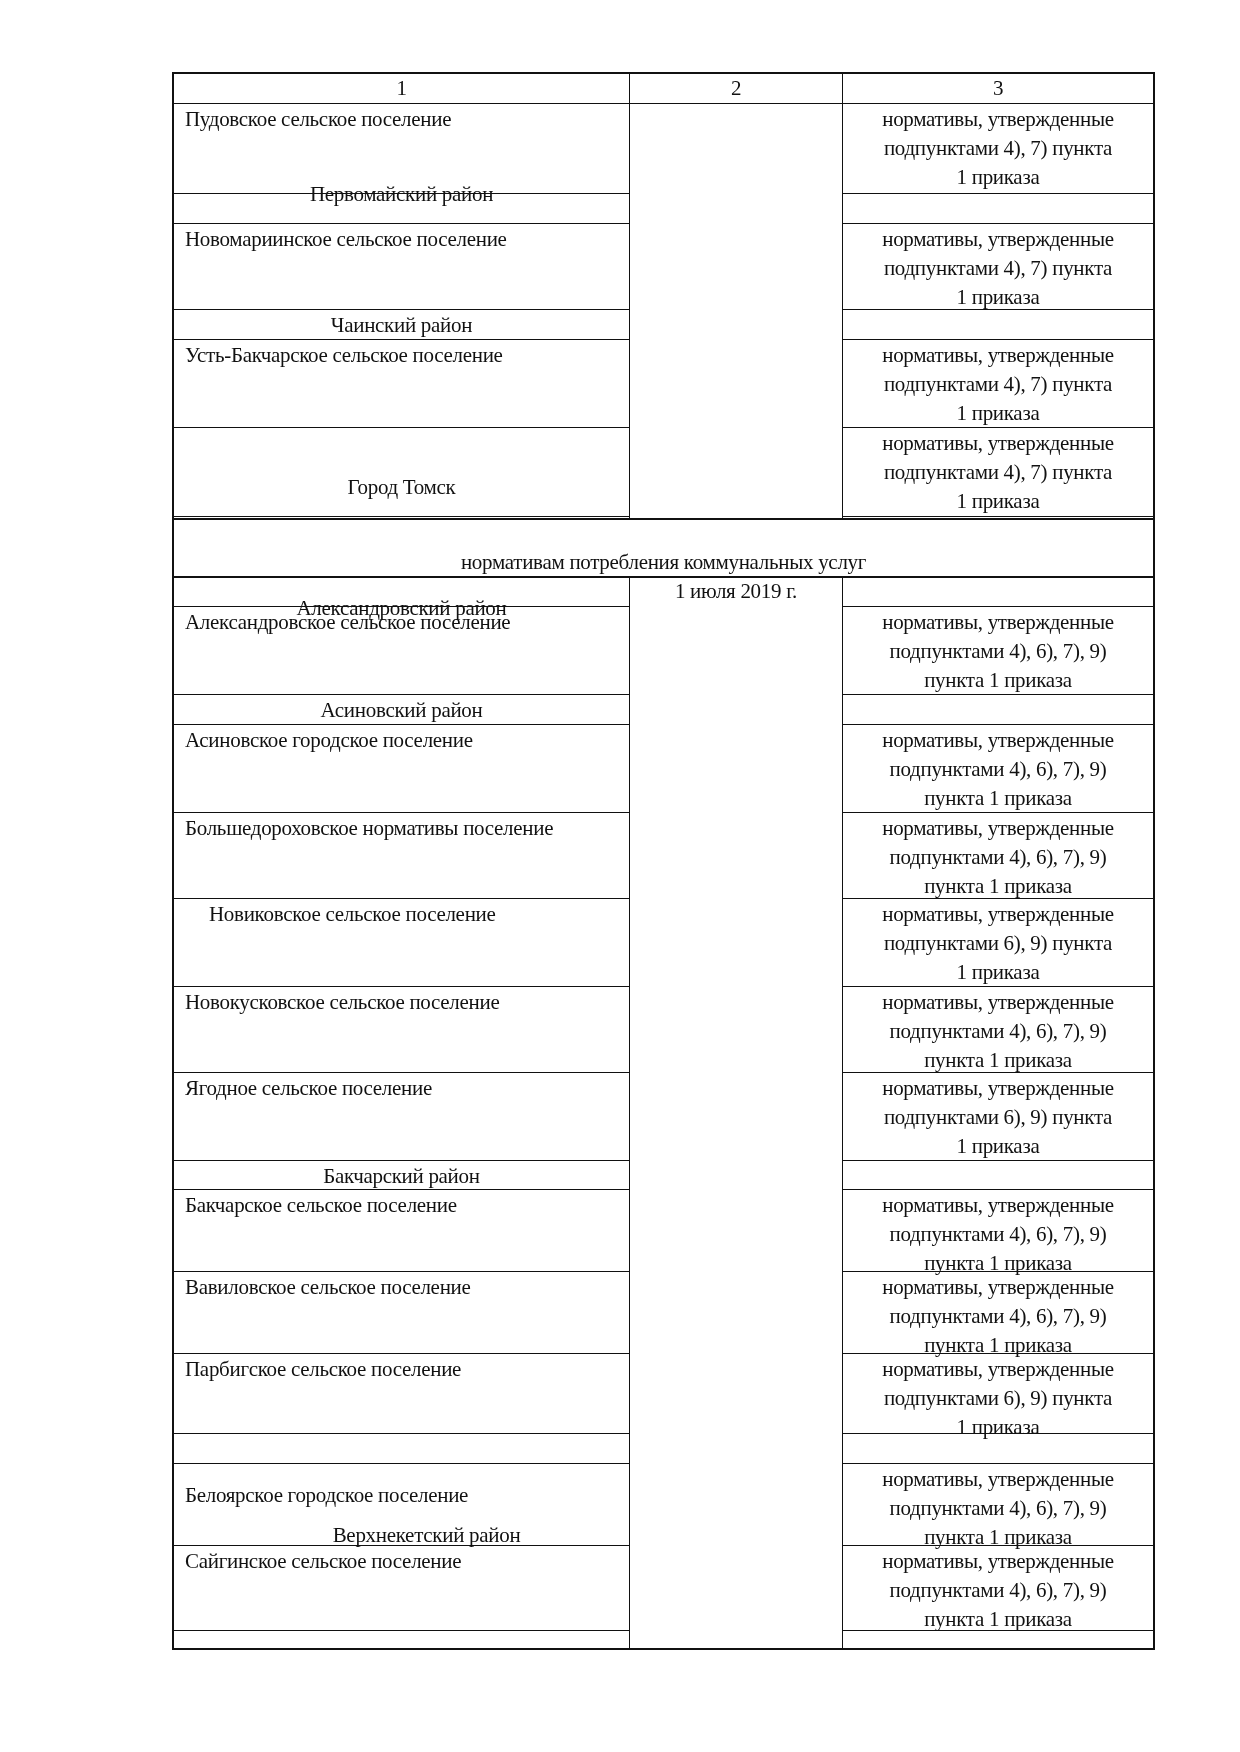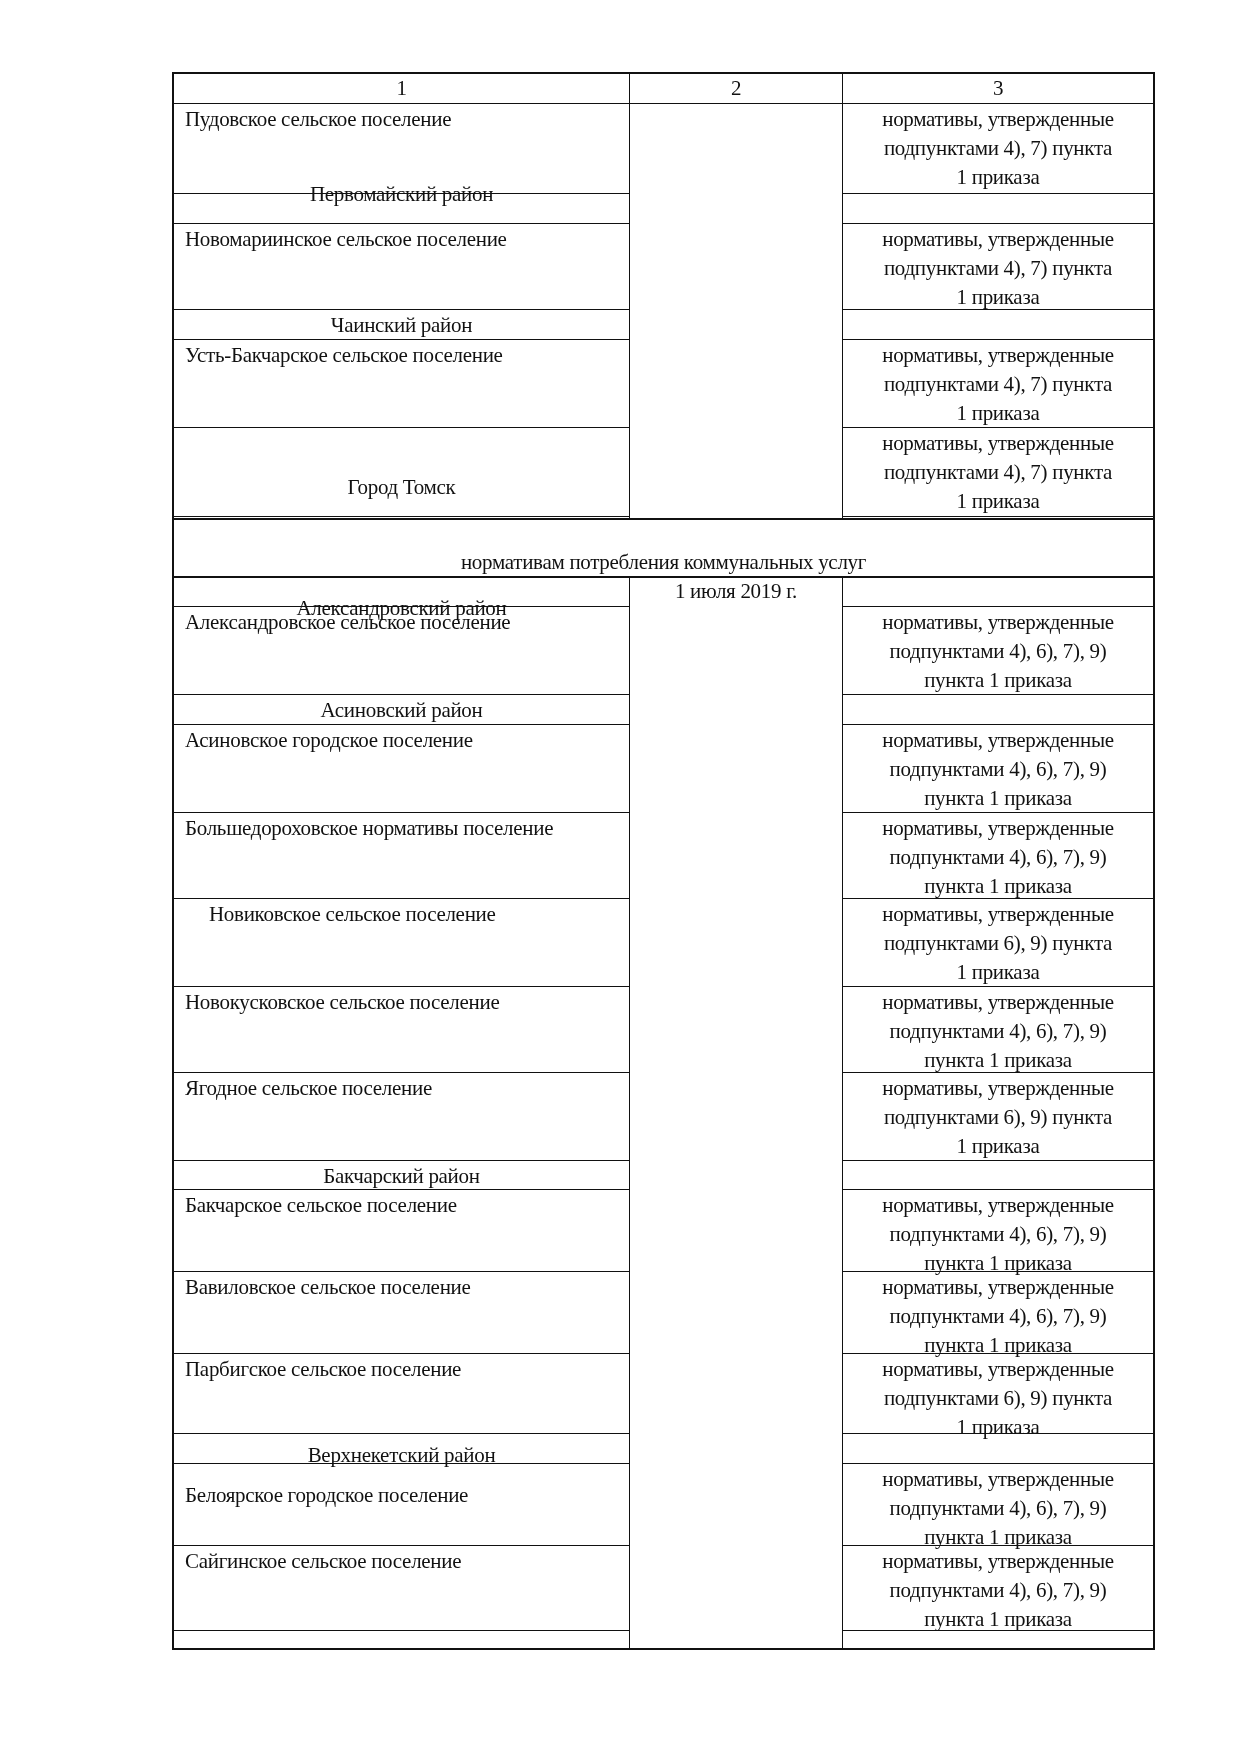--- a/index.html
+++ b/index.html
@@ -159,21 +159,21 @@
       <div class="line hl" style="left: 173px; top: 1353px; width: 457px; height: 1px;"></div>
       <div class="line hl" style="left: 842px; top: 1353px; width: 312px; height: 1px;"></div>
       <div class="cell c1" style="top: 1355px;">Парбигское сельское поселение</div>
       <div class="cell c3" style="top: 1355px;">
         <div>нормативы, утвержденные</div>
         <div>подпунктами 6), 9) пункта</div>
         <div>1 приказа</div>
       </div>
       <div class="line hl" style="left: 173px; top: 1433px; width: 457px; height: 1px;"></div>
       <div class="line hl" style="left: 842px; top: 1433px; width: 312px; height: 1px;"></div>
-      <div class="cell c1 center" style="top: 1441px;">Верхнекетский район</div>
+      <div class="cell c1 center" style="top: 1521px; margin-left: 25px;">Верхнекетский район</div>
       <div class="line hl" style="left: 173px; top: 1463px; width: 457px; height: 1px;"></div>
       <div class="line hl" style="left: 842px; top: 1463px; width: 312px; height: 1px;"></div>
       <div class="cell c1" style="top: 1465px; margin-top: 16px;">Белоярское городское поселение</div>
       <div class="cell c3" style="top: 1465px;">
         <div>нормативы, утвержденные</div>
         <div>подпунктами 4), 6), 7), 9)</div>
         <div>пункта 1 приказа</div>
       </div>
       <div class="line hl" style="left: 173px; top: 1545px; width: 457px; height: 1px;"></div>
       <div class="line hl" style="left: 842px; top: 1545px; width: 312px; height: 1px;"></div>

